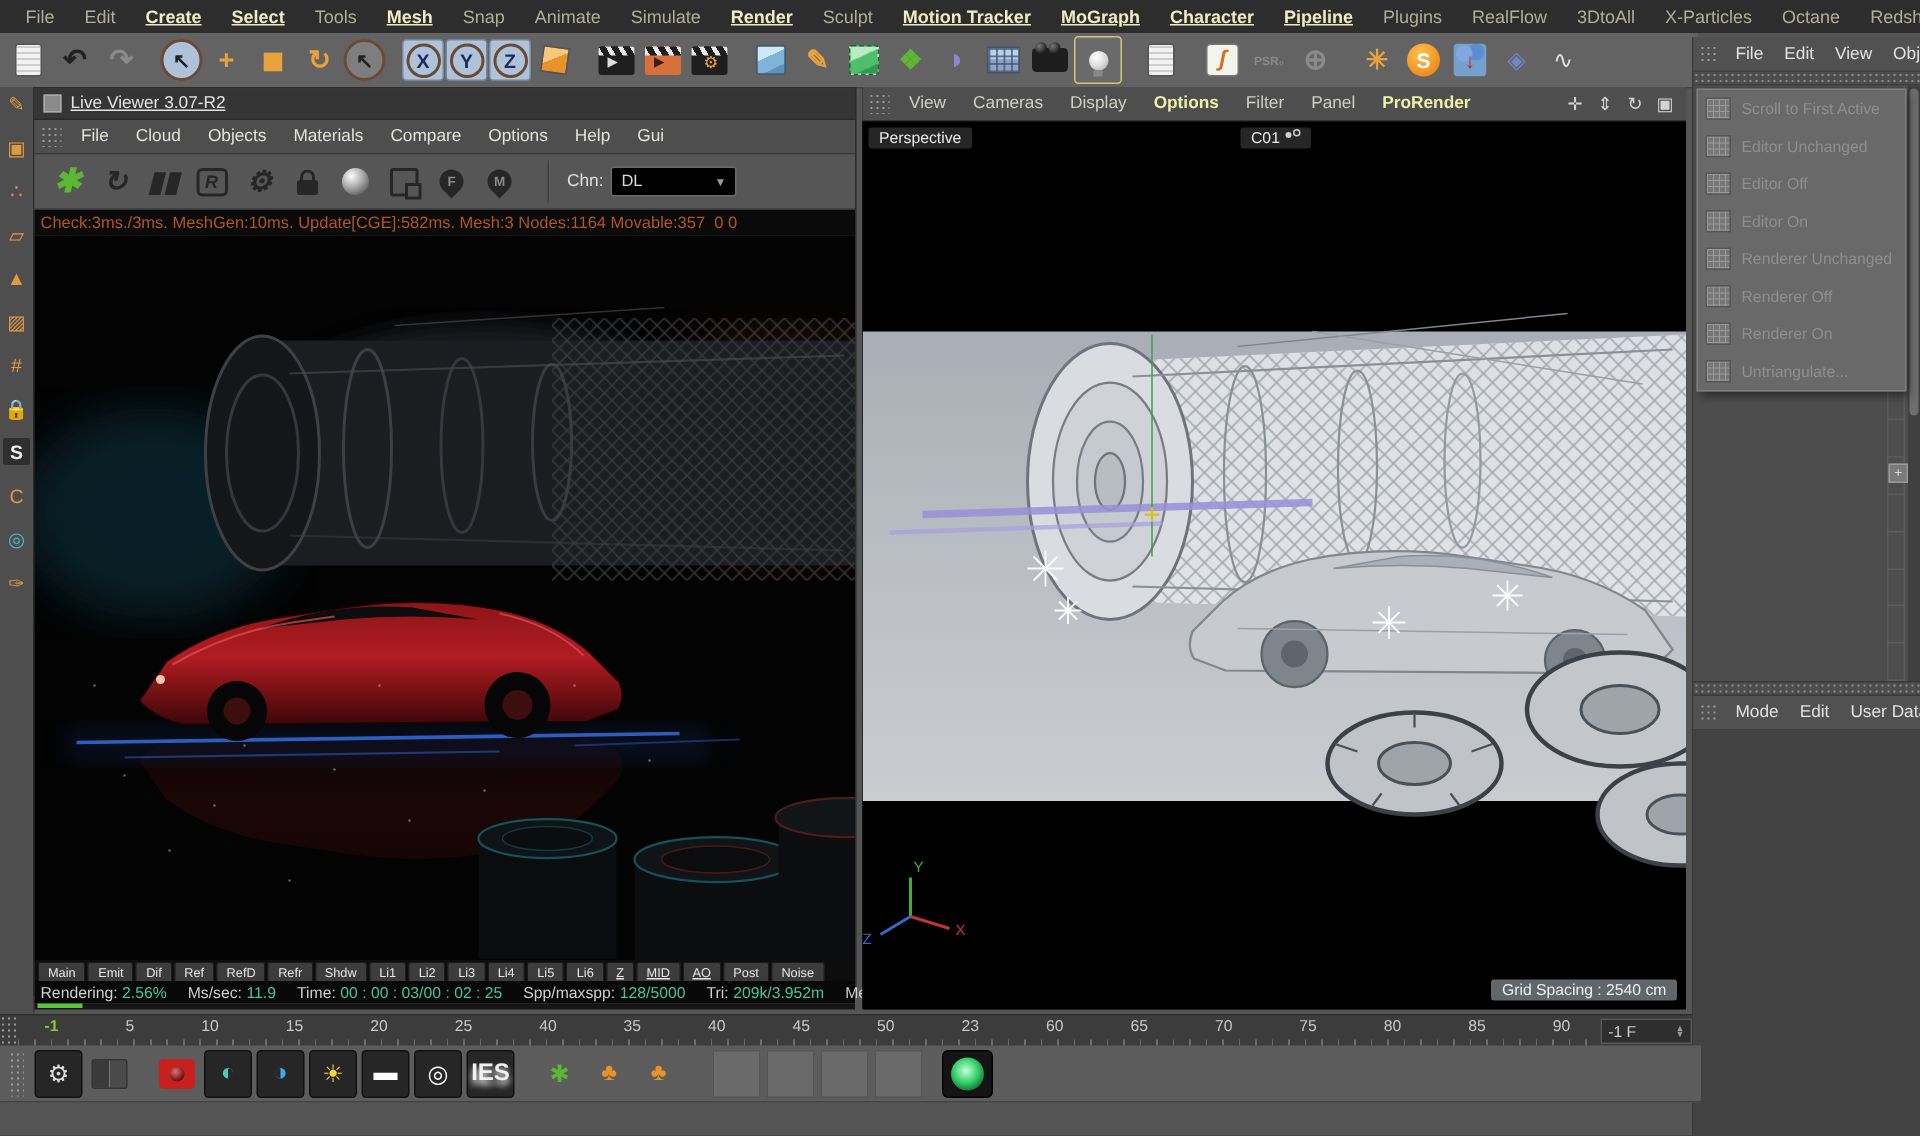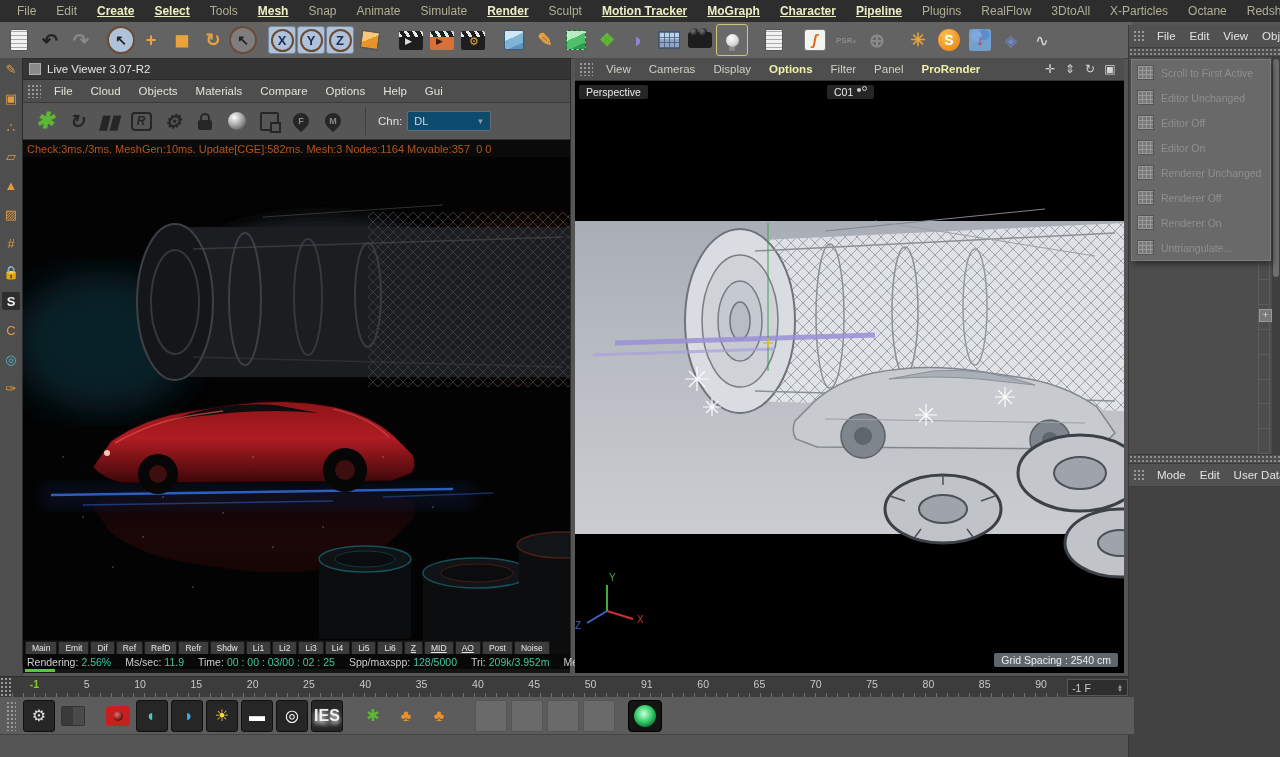--- a/index.html
+++ b/index.html
@@ -63,38 +63,38 @@
   #leftbar{left:0;top:58px;width:22px;height:640px;background:#4e4e4e;border-right:1px solid #3c3c3c;display:flex;flex-direction:column;align-items:center;padding-top:2px;gap:11px;}
   .lico{width:18px;height:18px;display:flex;align-items:center;justify-content:center;color:#e09a40;font-size:13px;border-radius:2px;}
   .lico.lact{background:#2e2e2e;color:#f0f0f0;font-weight:bold;}
   .lico.lgray{color:#bdbdbd;}
   .lico.lteal{color:#4fb8c8;}
 
   
   #lv{left:22px;top:58px;width:549px;height:606px;background:#4a4a4a;border:1px solid #2c2c2c;box-sizing:border-box;}
   #lv-title{height:20px;background:#353535;display:flex;align-items:center;gap:6px;padding-left:6px;border-bottom:1px solid #2a2a2a;}
   #lv-title .sq{width:10px;height:10px;background:#8a8a8a;border:1px solid #aaa;}
-  #lv-title span{color:#e4e4e4;font-size:11.5px;}
+  #lv-title span{color:#e4e4e4;font-size:11.5px;text-decoration:underline;}
   #lv-menu{height:22px;background:#4e4e4e;display:flex;align-items:center;gap:2px;padding-left:4px;border-bottom:1px solid #3a3a3a;}
   #lv-menu .hatch{width:14px;height:14px;margin-right:2px;}
   .lvmi{padding:0 9px;color:#e2e2d8;font-size:11.5px;}
   #lv-tools{height:36px;background:#565656;display:flex;align-items:center;gap:4px;padding-left:8px;border-bottom:1px solid #333;}
   .lvt{width:28px;height:28px;display:flex;align-items:center;justify-content:center;color:#262626;font-size:19px;font-weight:bold;}
   .lvt.green{color:#5cb832;font-size:22px;}
   .lvt.rbox span{border:2px solid #262626;border-radius:4px;font-size:12px;width:17px;height:15px;display:flex;align-items:center;justify-content:center;}
   .lvt.ball span{display:block;width:18px;height:18px;border-radius:50%;background:radial-gradient(circle at 35% 30%,#fff,#a8a8a8 45%,#4c4c4c 90%);}
   .lvt.lock span{display:block;width:14px;height:10px;background:#262626;border-radius:2px;position:relative;margin-top:7px;}
   .lvt.lock span::before{content:"";position:absolute;left:2px;top:-7px;width:6px;height:7px;border:2.5px solid #262626;border-bottom:none;border-radius:5px 5px 0 0;}
   .lvt.region span{display:block;width:15px;height:15px;border:2px solid #262626;border-radius:2px;position:relative;}
   .lvt.region span::after{content:"";position:absolute;right:-4px;bottom:-4px;width:7px;height:7px;border:2px solid #262626;background:#565656;}
   .lvt.pin span{display:block;width:16px;height:16px;border-radius:50% 50% 50% 0;transform:rotate(-45deg);background:#262626;position:relative;}
   .lvt.pin i{position:absolute;inset:0;transform:rotate(45deg);font-style:normal;color:#8a8a8a;font-size:9px;font-weight:bold;display:flex;align-items:center;justify-content:center;}
   #lv-chn{margin-left:14px;display:flex;align-items:center;gap:5px;border-left:1px solid #404040;padding-left:12px;height:28px;}
   #lv-chn label{color:#e0e0e0;font-size:11.5px;}
-  #lv-chn .dd{width:70px;height:18px;background:#0c4a6e;border:1px solid #6a6a6a;border-radius:2px;display:flex;align-items:center;justify-content:space-between;padding:0 6px;color:#d8d8d8;}
+  #lv-chn .dd{width:70px;height:18px;background:#000000;border:1px solid #6a6a6a;border-radius:2px;display:flex;align-items:center;justify-content:space-between;padding:0 6px;color:#d8d8d8;}
   #lv-chn .dd .car{color:#9a9a9a;font-size:8px;}
   #lv-stats{height:17px;background:#0a0a0a;color:#b4551d;font-size:11px;display:flex;align-items:center;padding-left:4px;white-space:pre;}
   #lv-render{height:483px;background:#000;position:relative;overflow:hidden;}
   #lv-passes{height:14px;background:#0d0d0d;display:flex;align-items:flex-end;gap:1px;padding-left:2px;}
   .pass{background:#3c3c3c;border:1px solid #1a1a1a;border-bottom:none;color:#e6e6e6;font-size:8.5px;padding:1px 6px;border-radius:2px 2px 0 0;white-space:nowrap;}
   .pass.u{text-decoration:underline;}
   #lv-status{height:15px;background:#080808;display:flex;align-items:center;gap:14px;padding-left:4px;white-space:nowrap;}
   .st .lab{color:#cfcfcf;font-size:10.5px;}
   .st .val{color:#3fc8a0;font-size:10.5px;margin-left:3px;}
   #lv-prog{height:4px;background:#151515;position:relative;}
@@ -743,21 +743,21 @@
         <span class="tick">5</span>
         <span class="tick">10</span>
         <span class="tick">15</span>
         <span class="tick">20</span>
         <span class="tick">25</span>
         <span class="tick">40</span>
         <span class="tick">35</span>
         <span class="tick">40</span>
         <span class="tick">45</span>
         <span class="tick">50</span>
-        <span class="tick">91</span>
+        <span class="tick">23</span>
         <span class="tick">60</span>
         <span class="tick">65</span>
         <span class="tick">70</span>
         <span class="tick">75</span>
         <span class="tick">80</span>
         <span class="tick">85</span>
         <span class="tick">90</span>
       </div>
     <div id="tl-frame">
       <span>-1 F</span>

